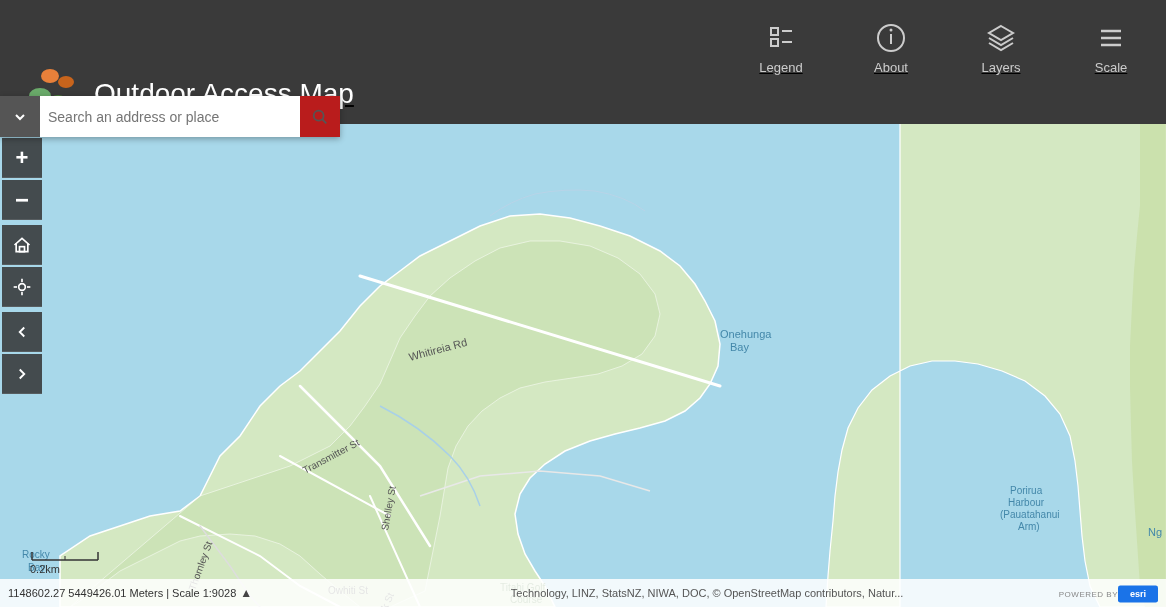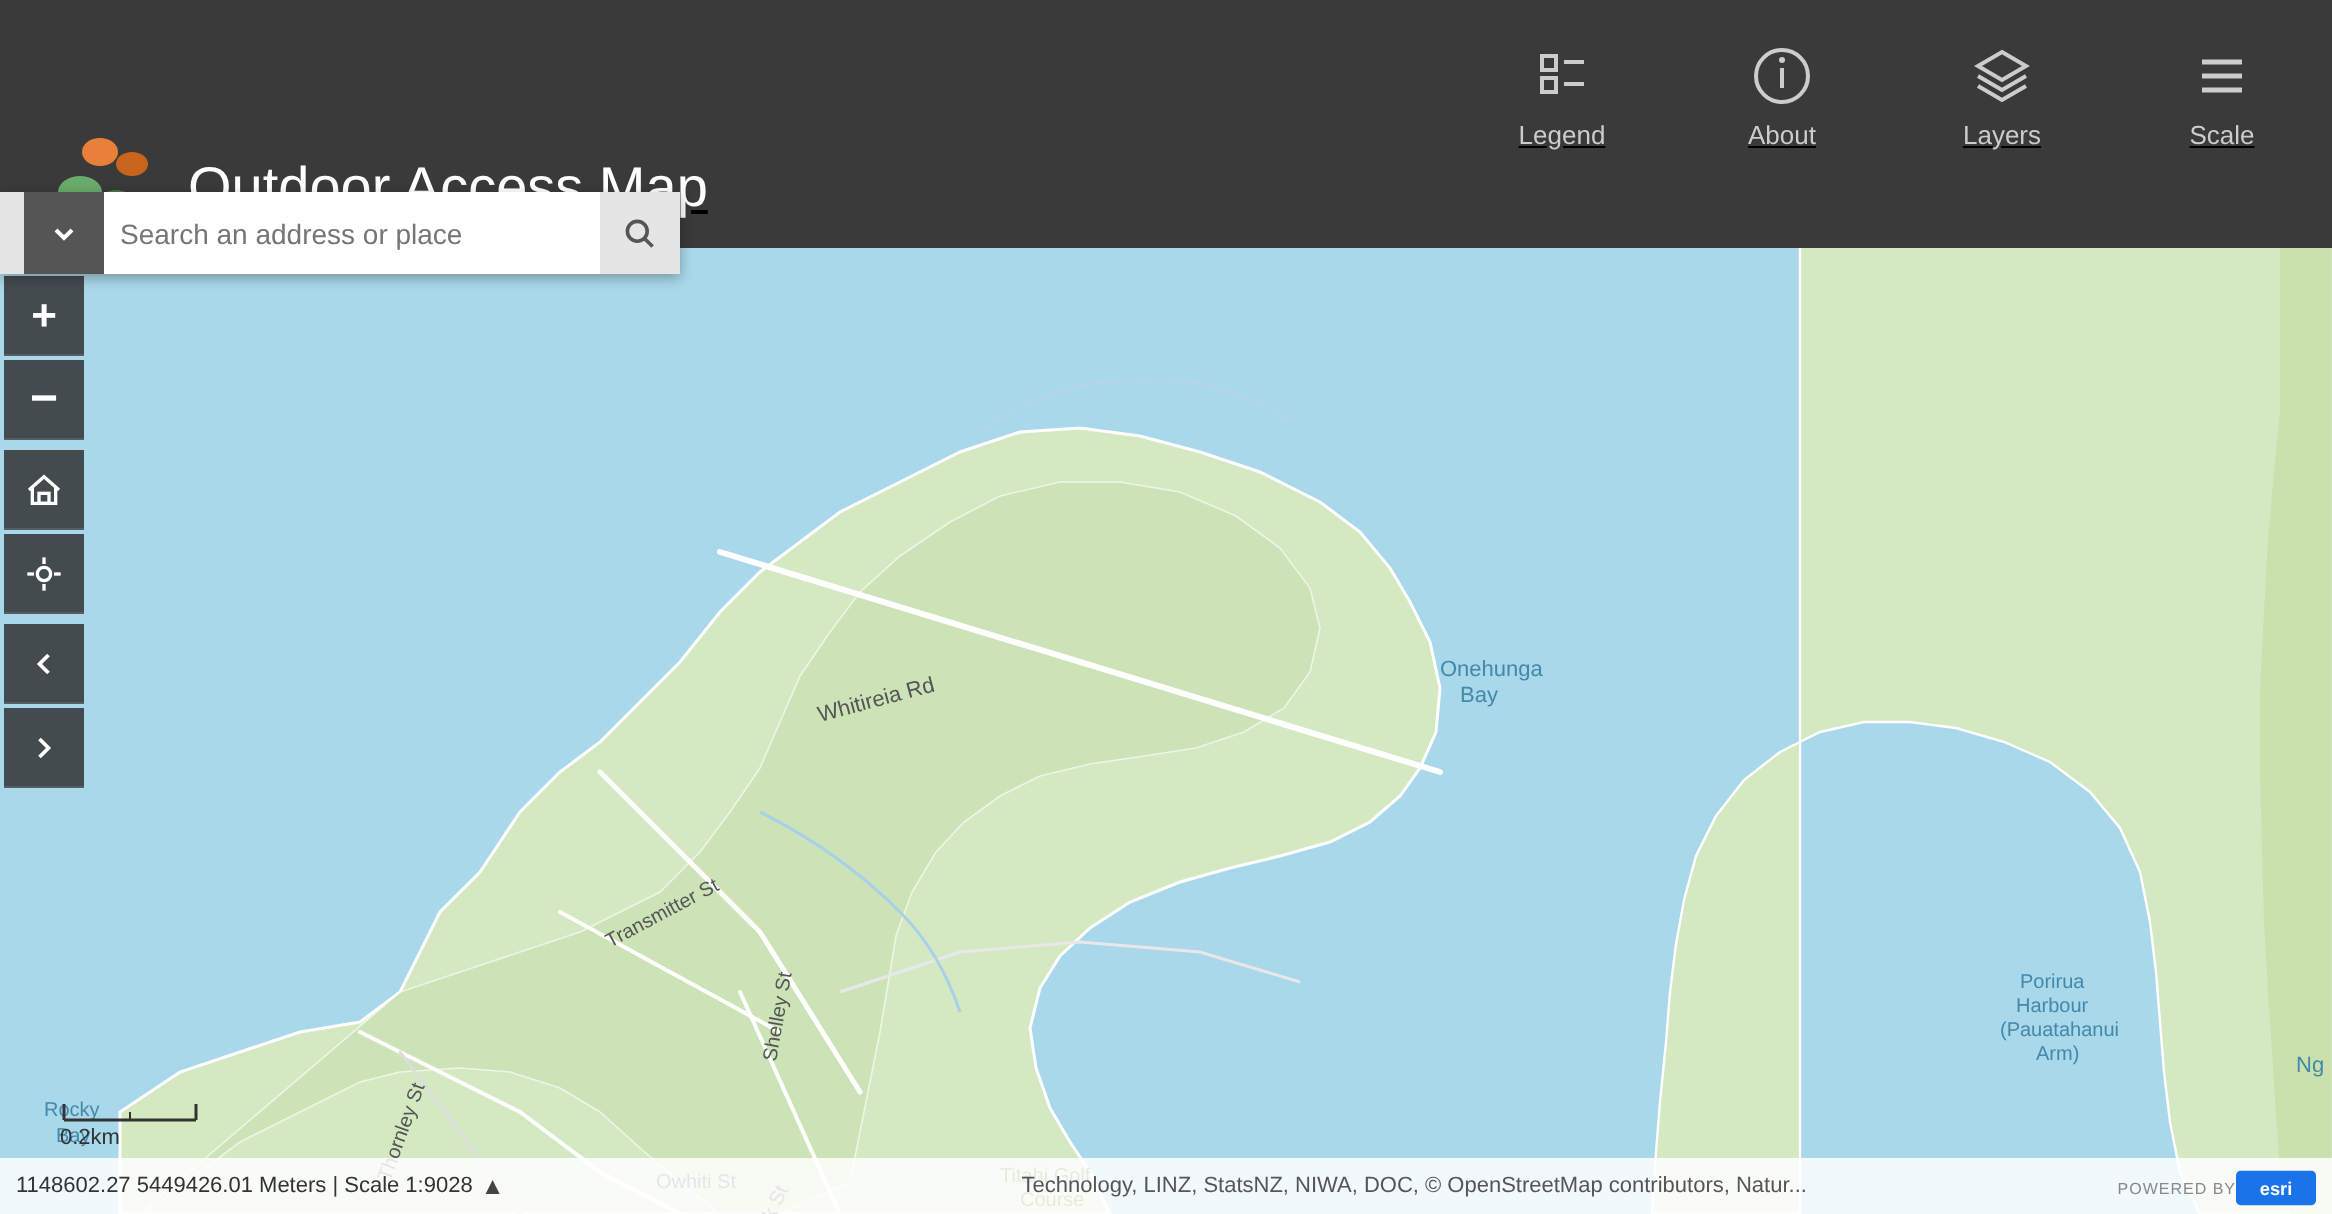--- a/index.html
+++ b/index.html
@@ -58,26 +58,25 @@
     .nav-btn svg { width: 32px; height: 32px; }
     .nav-btn span { font-size: 13px; color: #cccccc; }
 
     
     #search-bar {
       position: absolute;
       top: 96px;
       left: 0;
       width: 340px;
       height: 41px;
-      background: #e5e5e5;
+      background: #b91c1c;
       display: flex;
       align-items: center;
       z-index: 200;
       box-shadow: 0 2px 6px rgba(0,0,0,0.3);
-      padding-left: 12px;
     }
     #search-dropdown-btn {
       width: 40px;
       height: 41px;
       background: #555;
       border: none;
       cursor: pointer;
       display: flex;
       align-items: center;
       justify-content: center;

